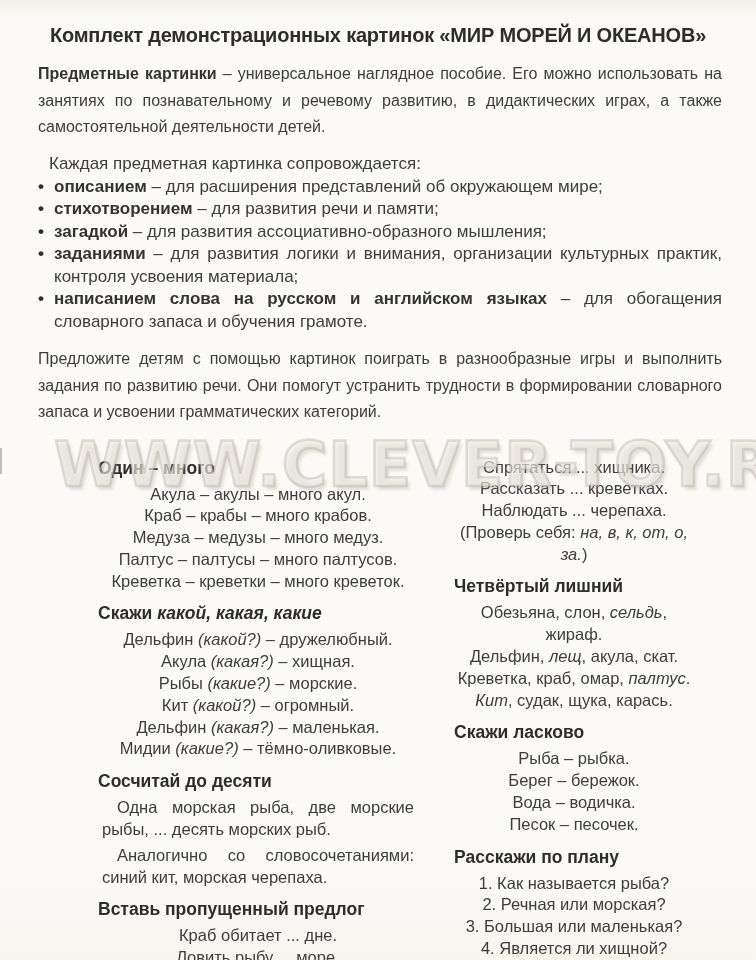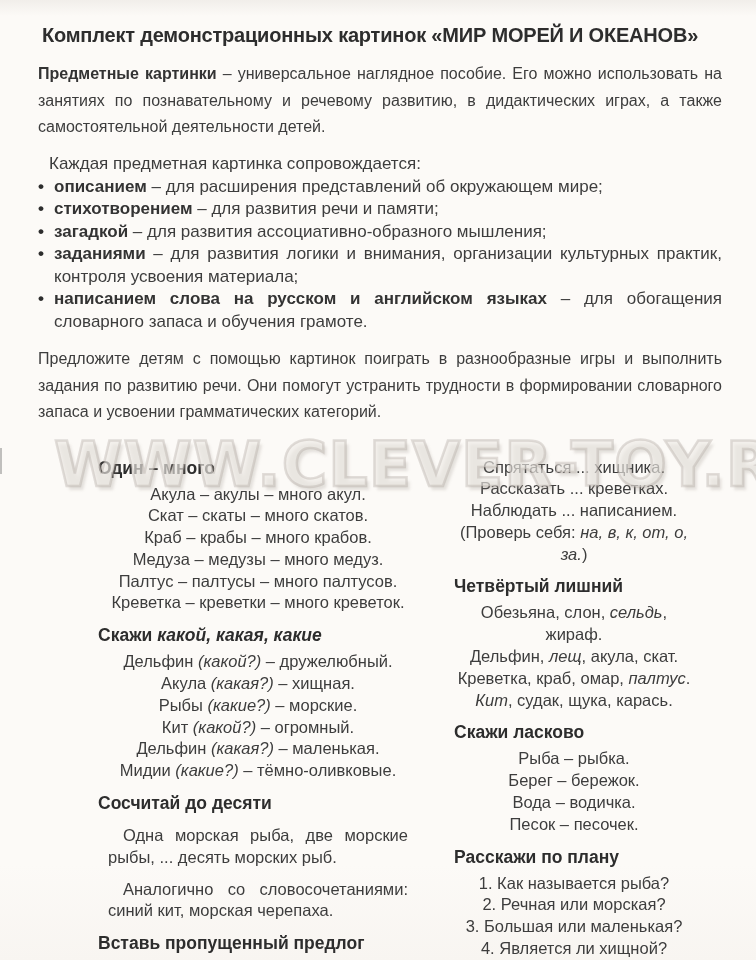--- a/index.html
+++ b/index.html
@@ -7,21 +7,21 @@
     width:756px;height:960px;
     background:linear-gradient(180deg,#f1eeea 0,#fcfaf7 16px,#fcfaf7 90%,#f8f5f1 100%);
     font-family:"Liberation Sans","DejaVu Sans",sans-serif;
     color:#3d3d3d;
     overflow:hidden;
     position:relative;
   }
   .page{padding:24px 34px 0 38px;}
   .title{
     font-size:20px;font-weight:700;color:#2d2d2d;
-    margin:0 4px 14px;white-space:nowrap;letter-spacing:-0.2px;
+    margin:0 12px 14px;white-space:nowrap;letter-spacing:-0.2px;
   }
   .para{font-size:16px;line-height:26.5px;text-align:justify;margin:0 0 11px;}
   .lead-bold{font-weight:700;color:#333;}
   .each-line{font-size:17px;line-height:23px;margin:0 11px 1px;}
   .bullets{list-style:none;margin:0 0 13px;padding:0;}
   .bullets li{
     font-size:17px;line-height:22.5px;
     padding-left:16px;position:relative;text-align:justify;
   }
   .bullets li .dot{
@@ -31,21 +31,21 @@
 
   .columns{display:flex;padding:8px 28px 0 60px;gap:36px;}
   .col-left{width:320px;flex:none;}
   .col-right{flex:1;min-width:0;}
   .sec{margin-top:10px;}
   .sec.first{margin-top:12px;}
   .sec-h{font-size:17.5px;font-weight:700;color:#2d2d2d;line-height:23px;margin:0 0 4px;}
   .sec-h i{font-style:italic;}
   .ln{font-size:16.5px;line-height:21.8px;text-align:center;}
   .ln i{font-style:italic;}
-  .p-ind{font-size:16.5px;line-height:21.8px;text-indent:15px;text-align:justify;margin:10px;}
+  .p-ind{font-size:16.5px;line-height:21.8px;text-indent:15px;text-align:justify;margin:4px;}
   .watermark{
     position:absolute;top:428px;left:54px;
     font-family:"DejaVu Sans",sans-serif;
     font-size:62px;font-weight:700;white-space:nowrap;letter-spacing:1px;
     color:rgba(238,234,229,0.62);
     -webkit-text-stroke:2.5px rgba(168,160,151,0.32);
     text-shadow:3px 4px 3px rgba(140,132,124,0.22);
     pointer-events:none;z-index:4;
   }
   
@@ -75,21 +75,20 @@
 
   <p class="para">Предложите детям с помощью картинок поиграть в разнообразные игры и выполнить задания по развитию речи. Они помогут устранить трудности в формировании словарного запаса и усвоении грамматических категорий.</p>
 
   <div class="columns">
 
     <div class="col-left">
 
       <div class="sec first">
         <div class="sec-h">Один – много</div>
         <div class="ln">Акула – акулы – много акул.</div>
-        <div class="ln">Скат – скаты – много скатов.</div>
         <div class="ln">Краб – крабы – много крабов.</div>
         <div class="ln">Медуза – медузы – много медуз.</div>
         <div class="ln">Палтус – палтусы – много палтусов.</div>
         <div class="ln">Креветка – креветки – много креветок.</div>
       </div>
 
       <div class="sec">
         <div class="sec-h"><span>Скажи </span><i>какой, какая, какие</i></div>
         <div class="ln"><span>Дельфин </span><i>(какой?)</i><span> – дружелюбный.</span></div>
         <div class="ln"><span>Акула </span><i>(какая?)</i><span> – хищная.</span></div>
@@ -112,21 +111,21 @@
 
       </div>
 
     </div>
 
     <div class="col-right">
 
       <div class="sec first">
         <div class="ln">Спрятаться ... хищника.</div>
         <div class="ln">Рассказать ... креветках.</div>
-        <div class="ln">Наблюдать ... написанием.</div>
+        <div class="ln">Наблюдать ... черепаха.</div>
         <div class="ln"><span>(Проверь себя: </span><i>на, в, к, от, о, за.</i><span>)</span></div>
       </div>
 
       <div class="sec">
         <div class="sec-h">Четвёртый лишний</div>
         <div class="ln"><span>Обезьяна, слон, </span><i>сельдь</i><span>, жираф.</span></div>
         <div class="ln"><span>Дельфин, </span><i>лещ</i><span>, акула, скат.</span></div>
         <div class="ln"><span>Креветка, краб, омар, </span><i>палтус</i><span>.</span></div>
         <div class="ln"><span></span><i>Кит</i><span>, судак, щука, карась.</span></div>
       </div>

